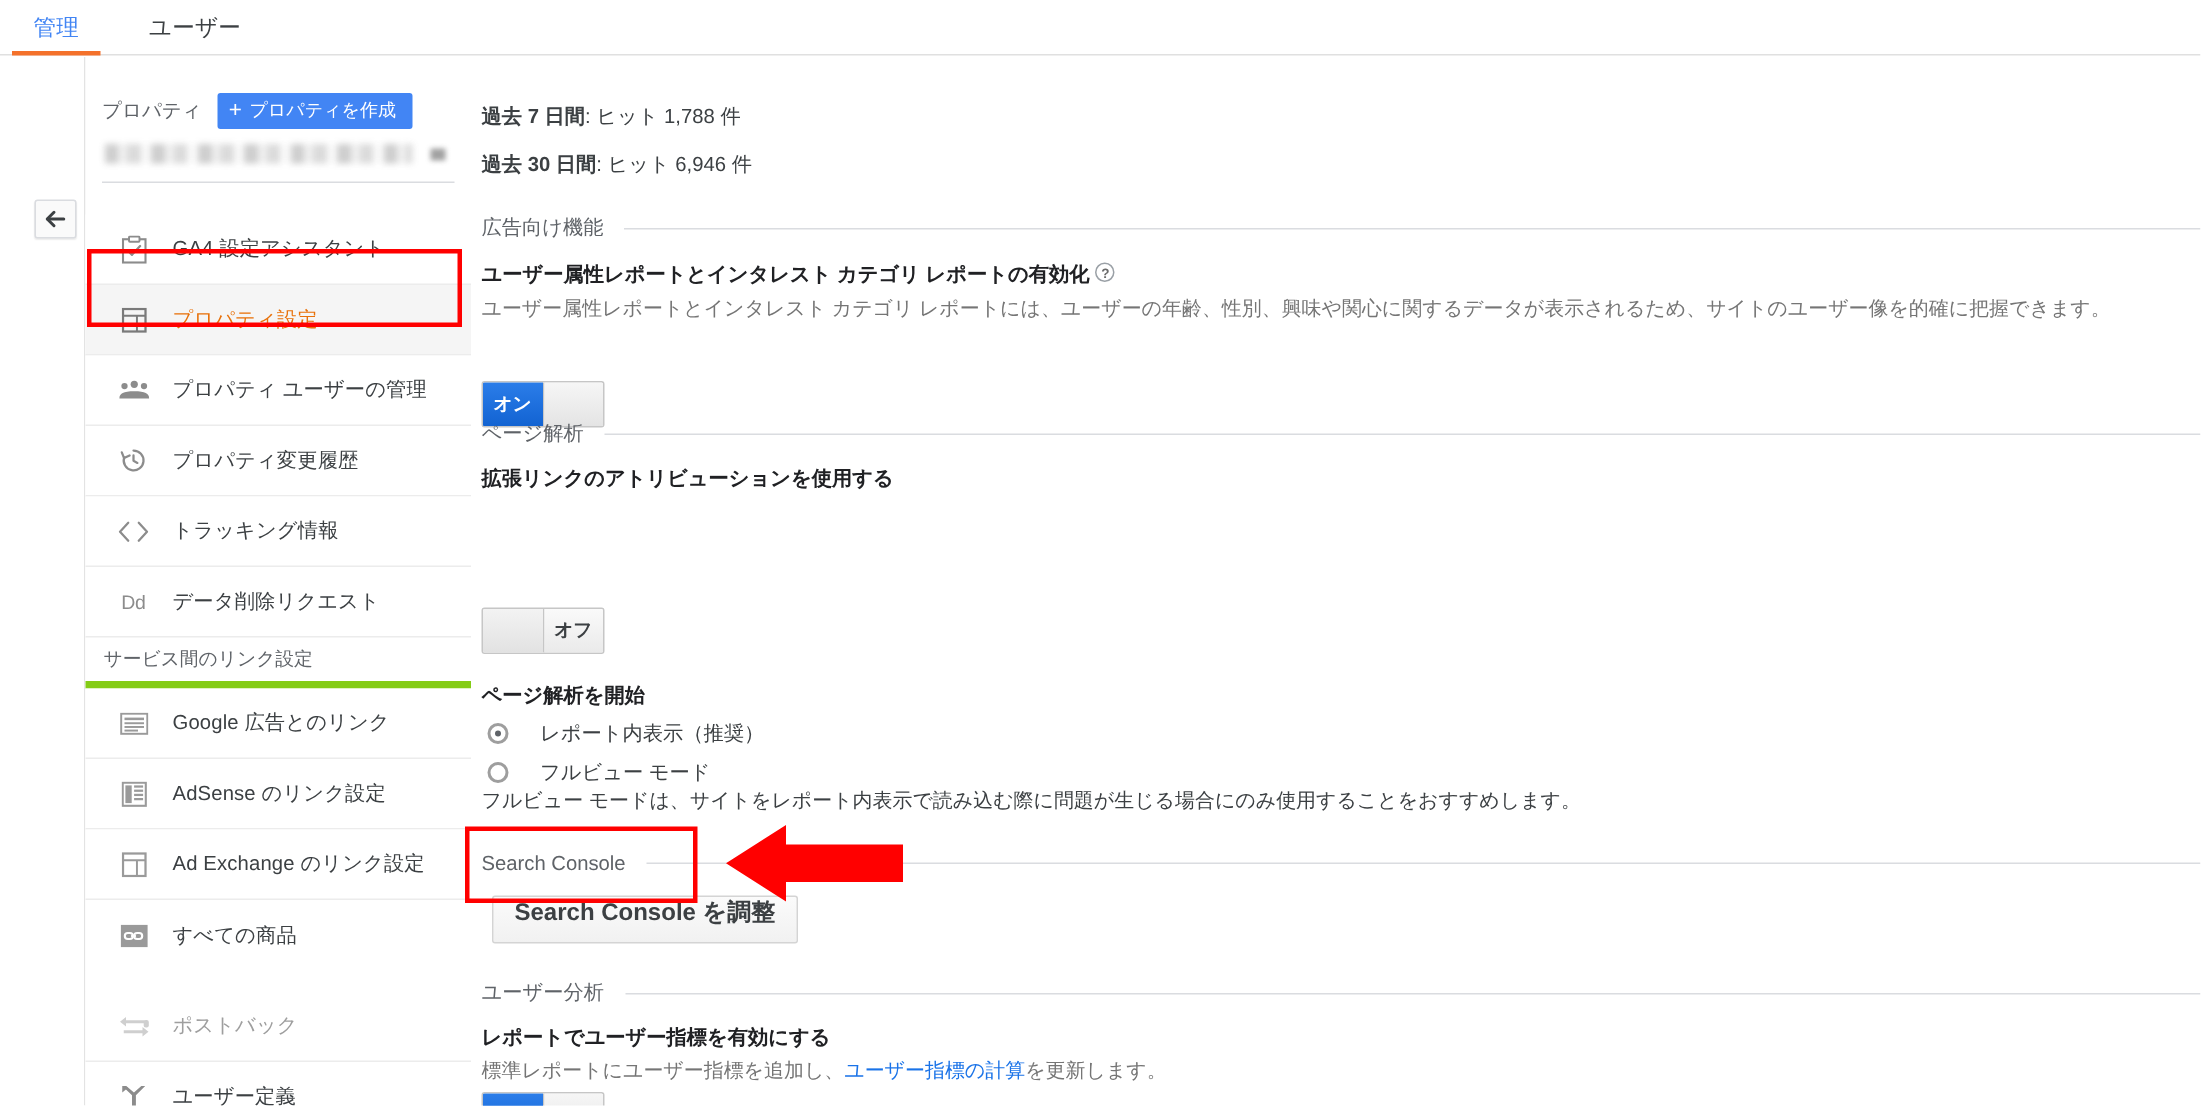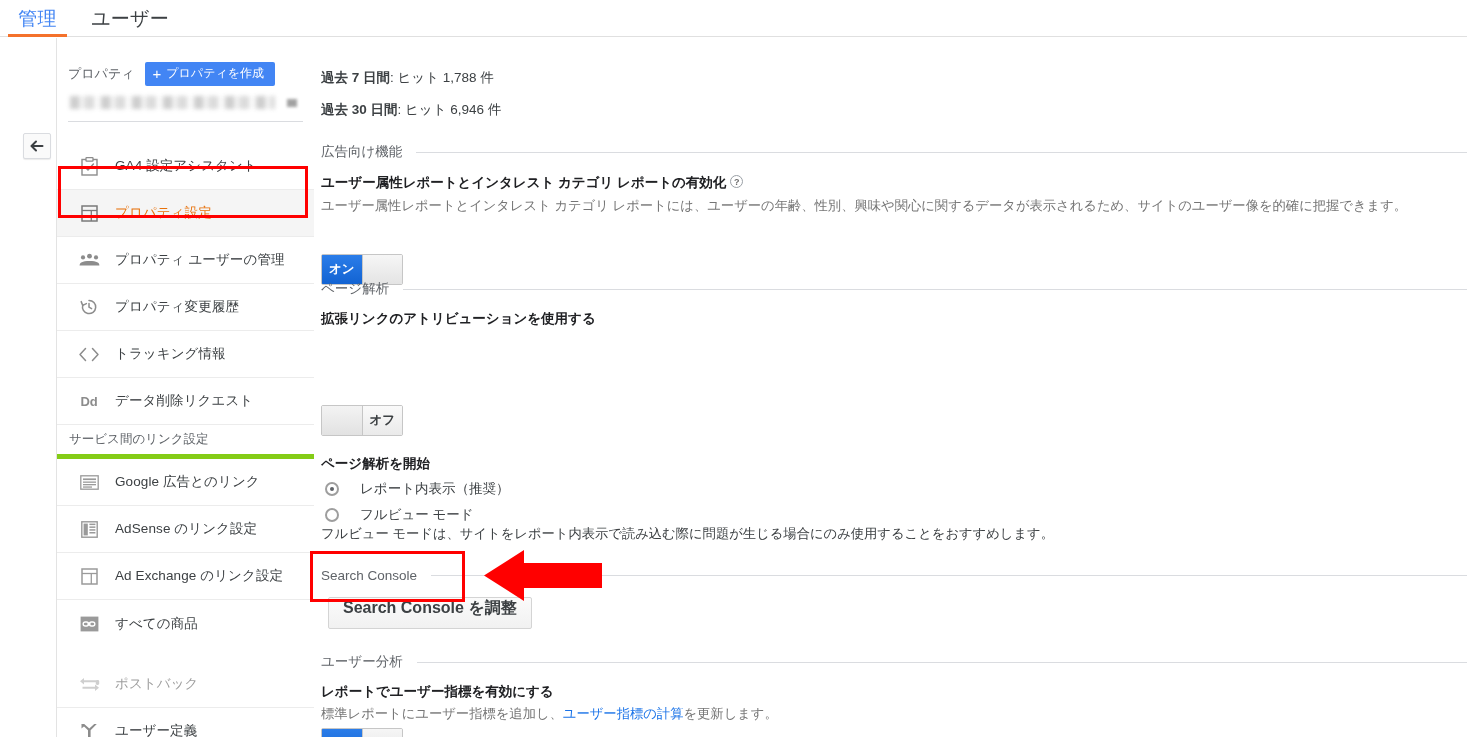--- a/index.html
+++ b/index.html
@@ -17,21 +17,21 @@
   .tabbar {
     position: absolute; top: 0; left: 0; width: 1467px; height: 37px;
     background: #ffffff;
     border-bottom: 1px solid #e0e0e0;
   }
   .tabbar .tabs { display: flex; align-items: flex-start; height: 37px; }
   .tab {
     position: relative;
     height: 37px;
     display: flex; align-items: center; justify-content: center;
-    font-size: 19px;
+    font-size: 15px;
     color: #5f6368;
     cursor: pointer;
     letter-spacing: .2px;
     font-family: Liberation Serif, serif;
   }
   .tab-admin { width: 75px; color: #4285f4; }
   .tab-user  { width: 110px; color: #3c4043; }
   .tab.active::after {
     content: ""; position: absolute; left: 8px; right: 8px; bottom: 0;
     height: 3px; background: #f4712b;
@@ -129,21 +129,21 @@
     display: flex; align-items: center;
     padding-left: 12px;
     font-size: 12.5px; color: #5f6368;
     border-bottom: 5px solid #84cc16;
     background: #fff;
   }
   .section-head .txt { padding-right: 10px; white-space: nowrap; }
   .gap-row { height: 14px; background: #fff; }
 
   .dd-ico {
-    font-size: 13px; font-weight: 700; color: #9aa0a6;
+    font-size: 13px; font-weight: 400; color: #9aa0a6;
     letter-spacing: -.2px;
   }
 
   
   .hl-nav {
     position: absolute; left: 58px; top: 166px;
     width: 250px; height: 52px;
     border: 3px solid #ff0000;
     pointer-events: none;
   }

